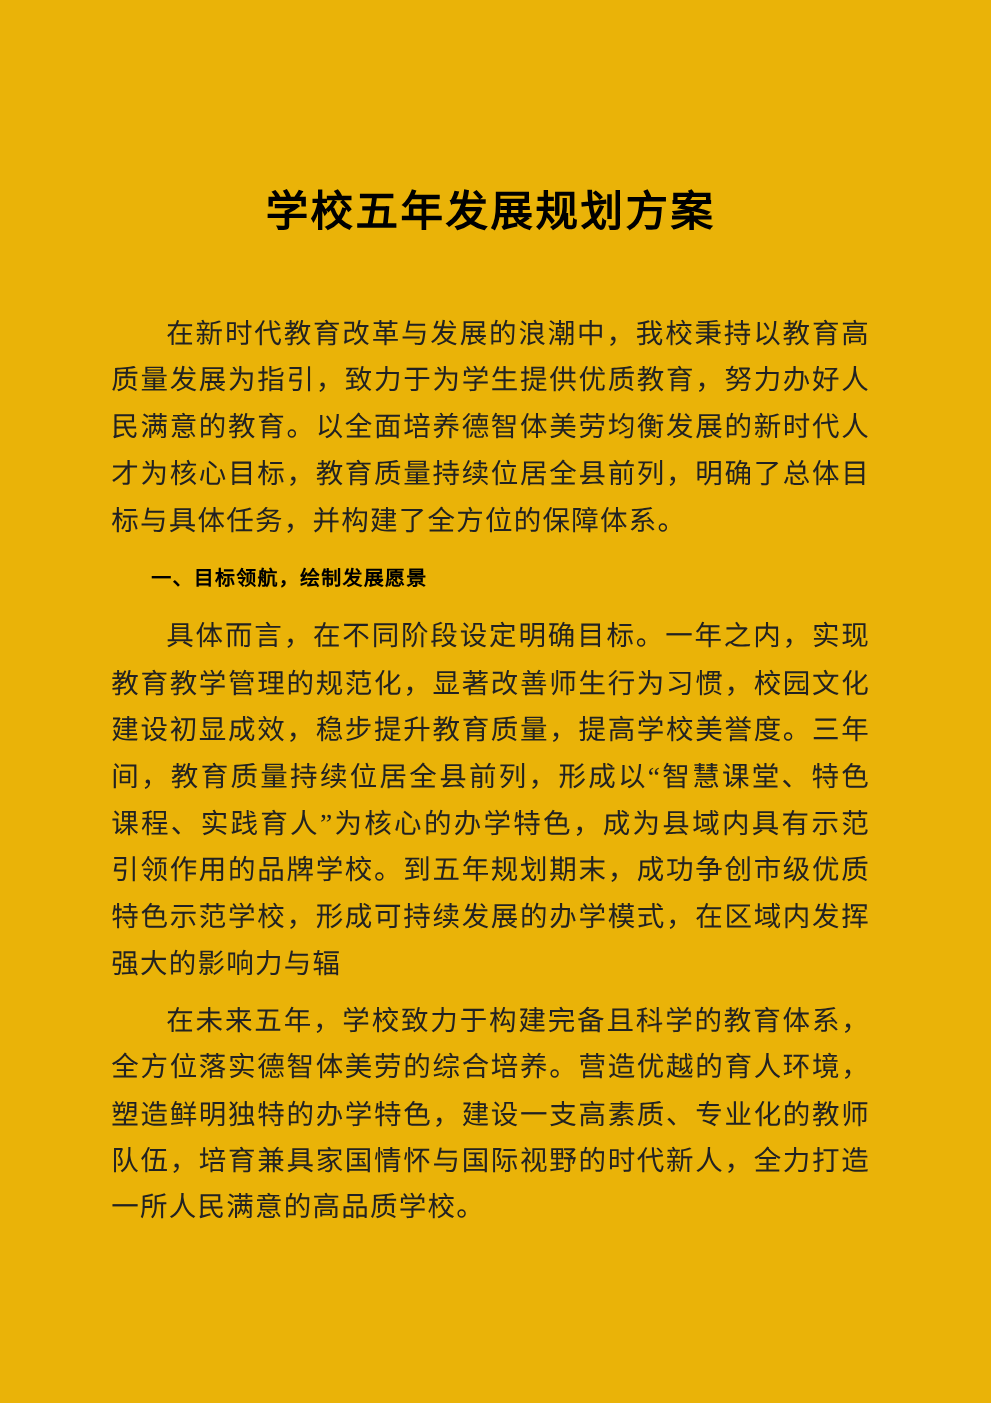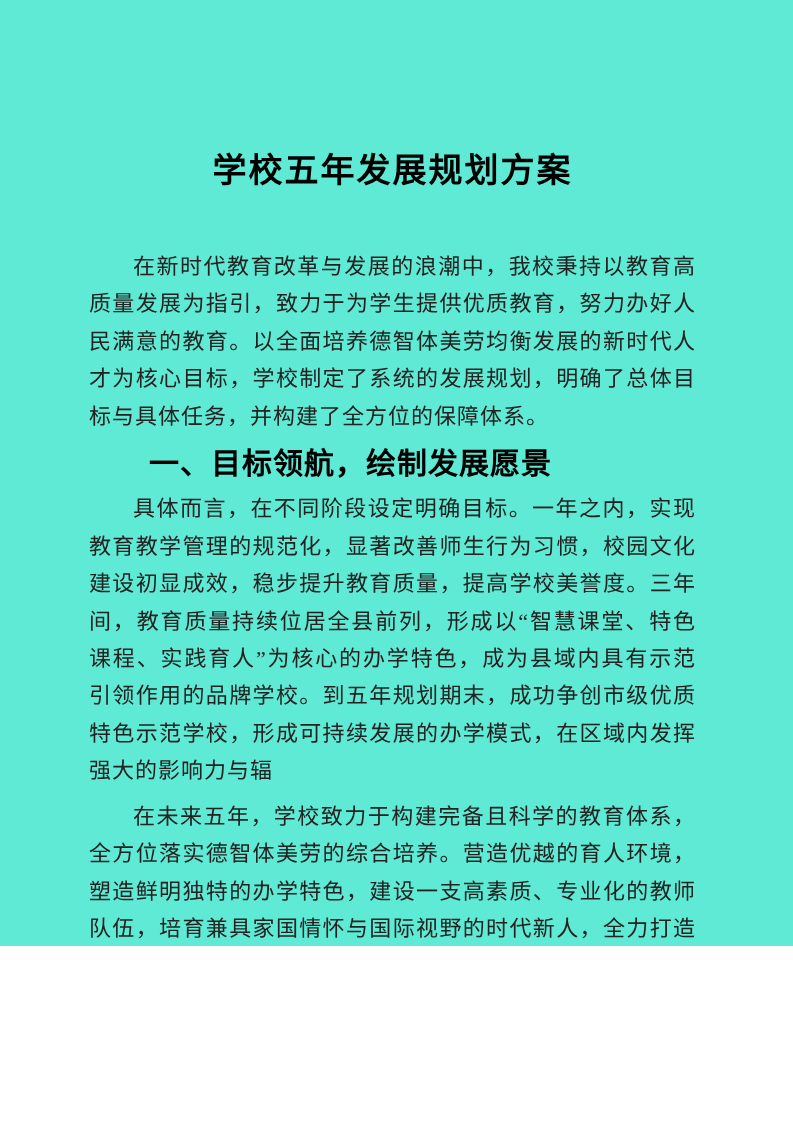--- a/index.html
+++ b/index.html
@@ -4,23 +4,23 @@
 <title>学校五年发展规划方案</title>
 <style>
   html, body {
     margin: 0;
     padding: 0;
     background: #ffffff;
   }
   .page {
     position: relative;
     width: 793px;
-    height: 946px;
+    height: 1122px;
     margin: 0 auto;
-    background: #5eead4;
+    background: #eab308;
     box-sizing: border-box;
     padding: 148px 97px 0 89px;
     overflow: hidden;
     color: #1f1f1f;
   }
   .doc-title {
     font-family: "Liberation Sans", sans-serif;
     font-weight: bold;
     font-size: 34px;
     line-height: 44px;
@@ -35,21 +35,21 @@
     line-height: 37.4px;
     text-align: justify;
     text-indent: 2em;
     letter-spacing: 1px;
     margin: 8px 0 0 0;
     color: #222222;
   }
   .section-heading {
     font-family: "Liberation Sans", sans-serif;
     font-weight: bold;
-    font-size: 30px;
+    font-size: 16px;
     line-height: 37.4px;
     text-indent: 2em;
     letter-spacing: 1px;
     margin: 10px 0 0 0;
     color: #000000;
   }
   .sub-heading {
     font-family: "Liberation Serif", serif;
     font-size: 22px;
     line-height: 37.4px;
@@ -58,21 +58,21 @@
     margin: 4px 0 0 0;
     color: #222222;
   }
 </style>
 </head>
 <body>
 
 <div class="page">
   <h1 class="doc-title">学校五年发展规划方案</h1>
 
-  <p class="para">在新时代教育改革与发展的浪潮中，我校秉持以教育高质量发展为指引，致力于为学生提供优质教育，努力办好人民满意的教育。以全面培养德智体美劳均衡发展的新时代人才为核心目标，学校制定了系统的发展规划，明确了总体目标与具体任务，并构建了全方位的保障体系。</p>
+  <p class="para">在新时代教育改革与发展的浪潮中，我校秉持以教育高质量发展为指引，致力于为学生提供优质教育，努力办好人民满意的教育。以全面培养德智体美劳均衡发展的新时代人才为核心目标，教育质量持续位居全县前列，明确了总体目标与具体任务，并构建了全方位的保障体系。</p>
 
   <h2 class="section-heading">一、目标领航，绘制发展愿景</h2>
 
 
   <p class="para">具体而言，在不同阶段设定明确目标。一年之内，实现教育教学管理的规范化，显著改善师生行为习惯，校园文化建设初显成效，稳步提升教育质量，提高学校美誉度。三年间，教育质量持续位居全县前列，形成以“智慧课堂、特色课程、实践育人”为核心的办学特色，成为县域内具有示范引领作用的品牌学校。到五年规划期末，成功争创市级优质特色示范学校，形成可持续发展的办学模式，在区域内发挥强大的影响力与辐</p>
 
   <p class="para">在未来五年，学校致力于构建完备且科学的教育体系，全方位落实德智体美劳的综合培养。营造优越的育人环境，塑造鲜明独特的办学特色，建设一支高素质、专业化的教师队伍，培育兼具家国情怀与国际视野的时代新人，全力打造一所人民满意的高品质学校。</p>
 </div>
 
 </body></html>

